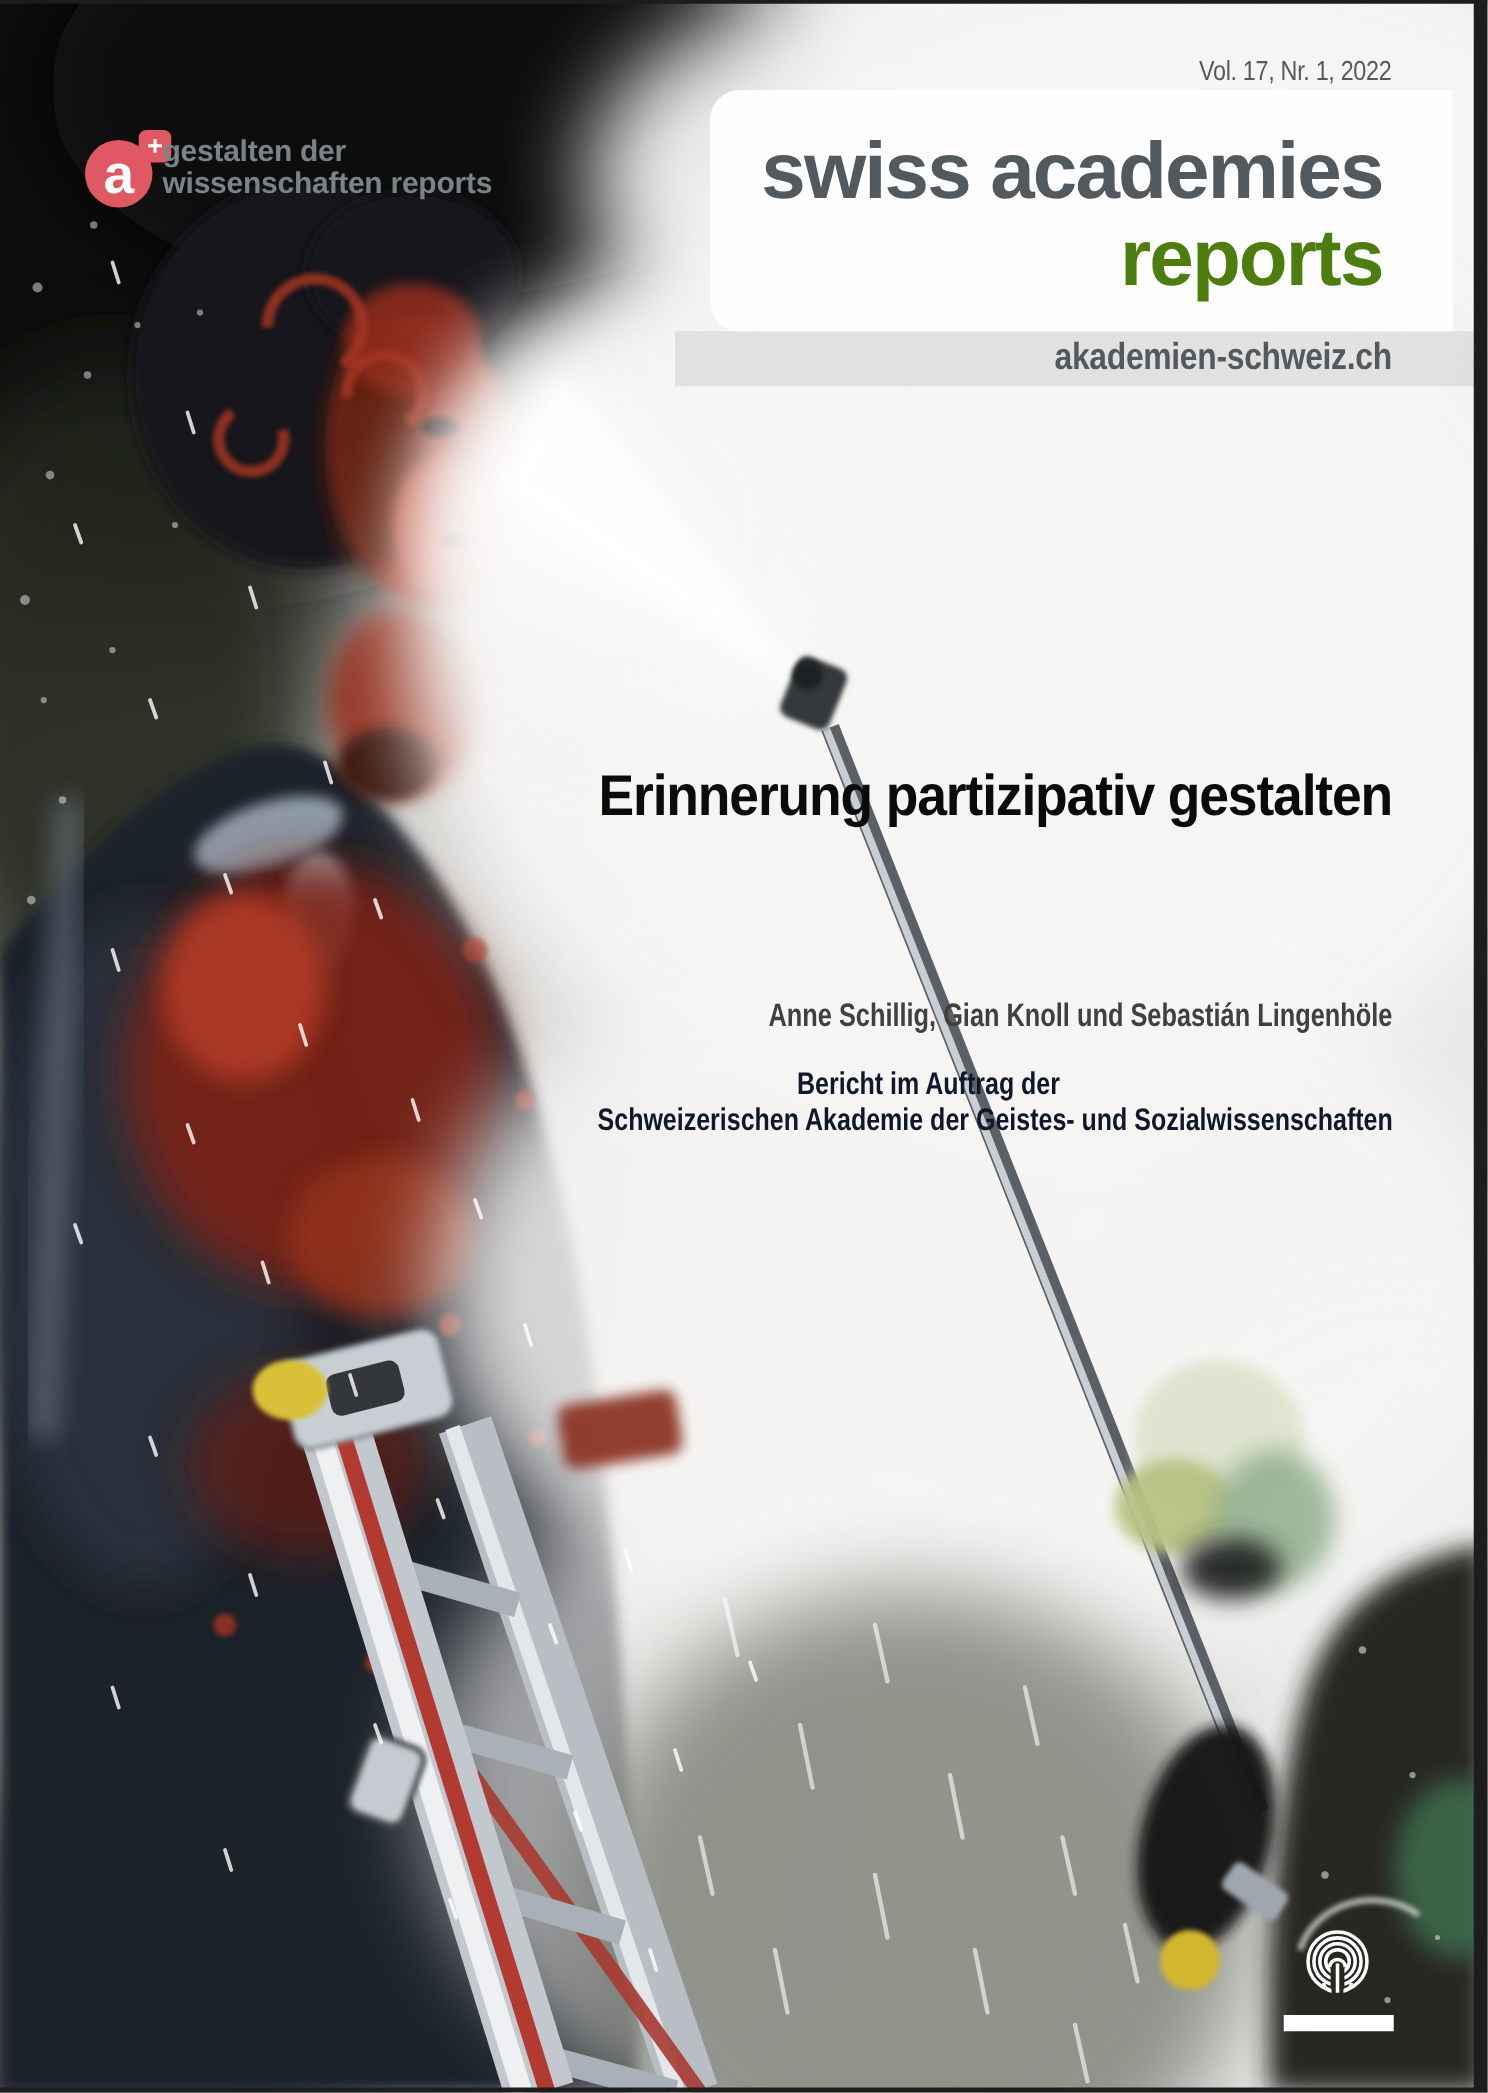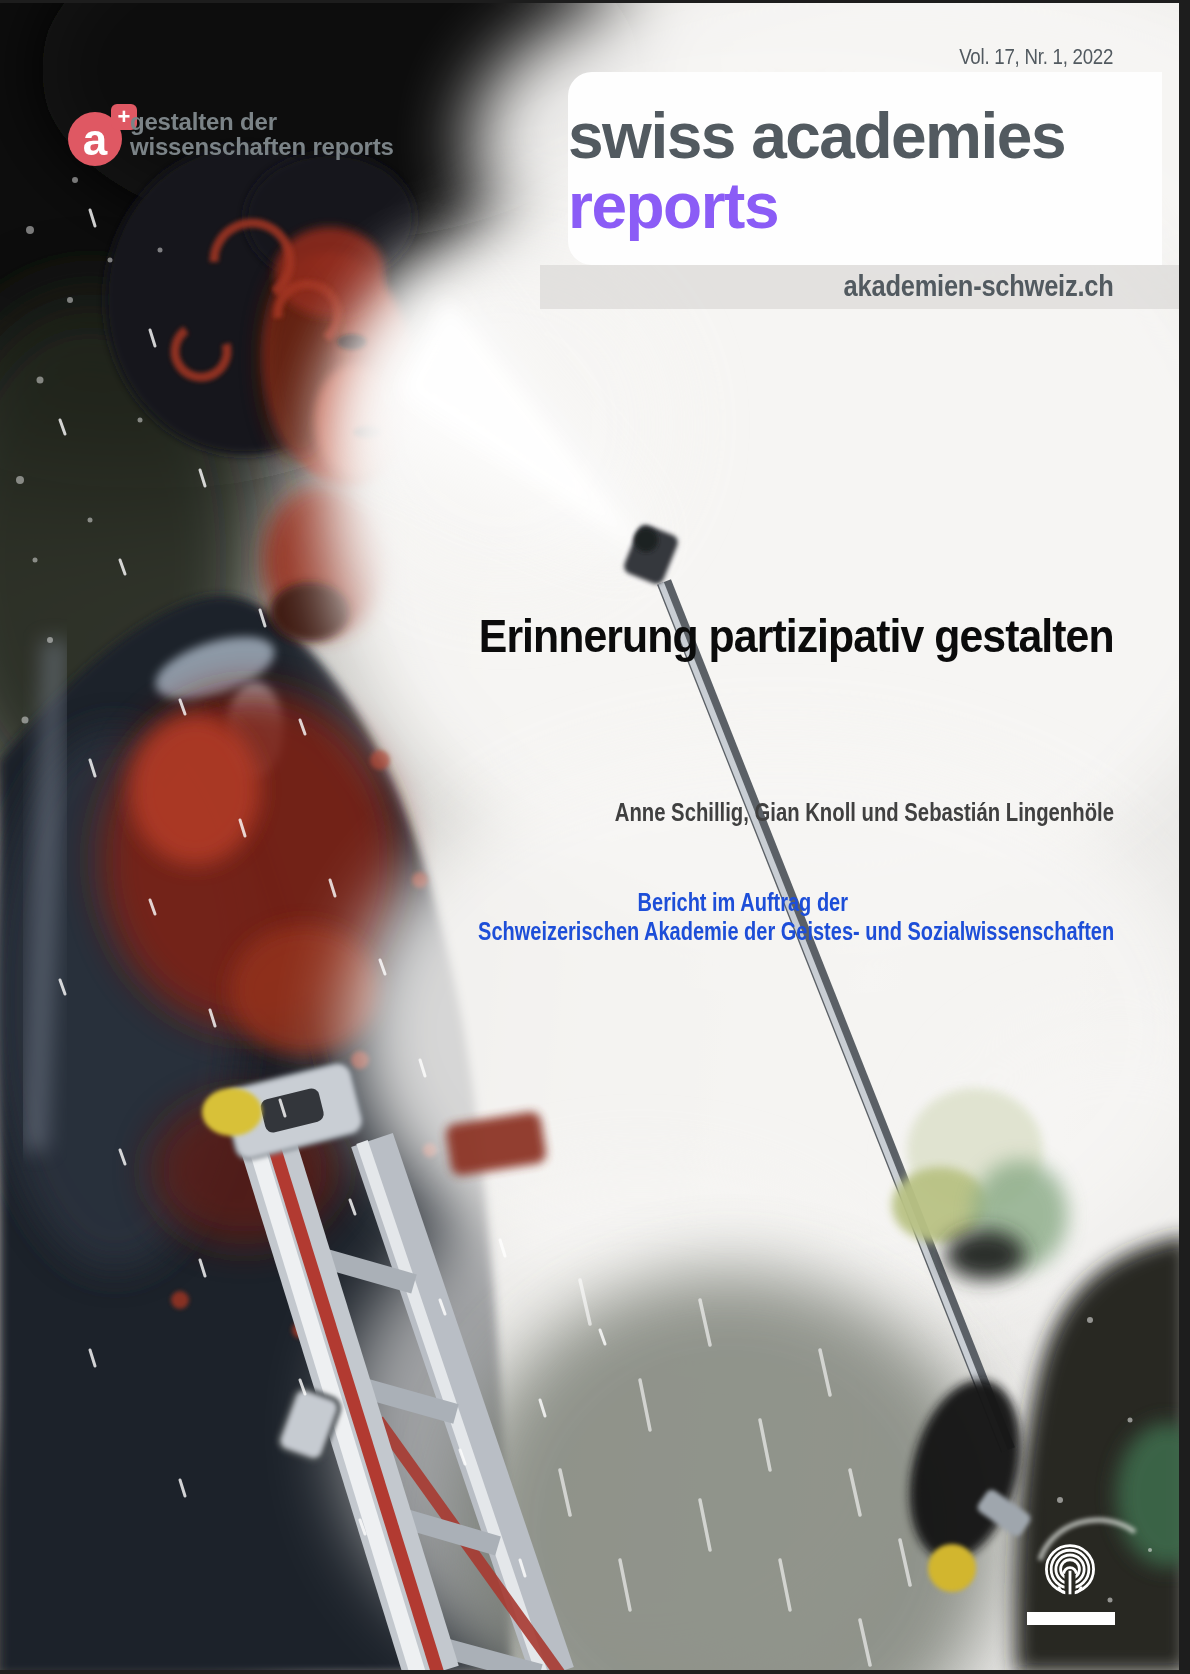--- a/index.html
+++ b/index.html
@@ -9,21 +9,21 @@
   }
   .photo{position:absolute;left:0;top:0;width:100%;height:100%;}
   
   .frame-top{position:absolute;left:0;top:0;width:100%;height:3px;}
   .frame-right{position:absolute;right:0;top:0;width:11px;height:100%;}
   .frame-bottom{position:absolute;left:0;bottom:0;width:100%;height:4px;}
 
   .vol{position:absolute;top:44px;right:77px;font-size:22px;font-weight:400;letter-spacing:-.3px;}
   .masthead-box{
     position:absolute;left:568px;right:28px;top:72px;height:193px;
-    border-radius:24px 0 0 24px;text-align:left;padding-right:56px;box-sizing:border-box;
+    border-radius:24px 0 0 24px;text-align:right;padding-right:56px;box-sizing:border-box;
   }
   .mh1{font-size:64px;font-weight:700;letter-spacing:-1.5px;line-height:64px;margin-top:32px;}
   .mh2{font-size:64px;font-weight:700;letter-spacing:-1.5px;line-height:64px;margin-top:6px;}
   .website{position:absolute;top:269px;right:77px;font-size:30px;font-weight:700;letter-spacing:-.3px;}
 
   .logo{position:absolute;left:68px;top:100px;width:420px;height:80px;}
   .logo-circle{position:absolute;left:0;top:12px;width:54px;height:54px;border-radius:50%;
     text-align:center;line-height:56px;font-size:44px;font-weight:700;color:#fff;}
   .logo-plus{position:absolute;left:43px;top:4px;width:26px;height:26px;border-radius:6px;
     text-align:center;line-height:25px;font-size:22px;font-weight:700;color:#fff;}
@@ -270,37 +270,37 @@
       <div class="line">wissenschaften reports</div>
     </div>
   </div>
 
   <div class="vol" style="color: rgb(82, 90, 96);">
     <span class="sqz s85">Vol. 17, Nr. 1, 2022</span>
   </div>
 
   <div class="masthead-box" style="background: rgb(254, 254, 254);">
     <div class="mh1" style="color: rgb(82, 90, 96);">swiss academies</div>
-    <div class="mh2" style="color: #8b5cf6;">reports</div>
+    <div class="mh2" style="color: #4d7c0f;">reports</div>
   </div>
 
   <div class="website" style="color: rgb(82, 90, 96);">
     <span class="sqz s85">akademien-schweiz.ch</span>
   </div>
 
   <div class="rtext title" style="color: rgb(11, 11, 11);">
     <span class="sqz s93">Erinnerung partizipativ gestalten</span>
   </div>
 
 
   <div class="rtext authors" style="color: #404040;">
     <span class="sqz s78">Anne Schillig, Gian Knoll und Sebastián Lingenhöle</span>
   </div>
 
-  <div class="rtext commission" style="color: #1d4ed8; margin-top: 35px;">
+  <div class="rtext commission" style="color: #0f172a;">
     <div class="line">
       <span class="sqz s80">Bericht im Auftrag der</span></div>
     <div class="line">
       <span class="sqz s80">Schweizerischen Akademie der Geistes- und Sozialwissenschaften</span></div>
   </div>
 
   <svg class="sagw-icon" viewBox="0 0 68 84">
     <defs>
       <mask id="slit">
         <rect x="0" y="0" width="68" height="84" fill="#fff"></rect>

